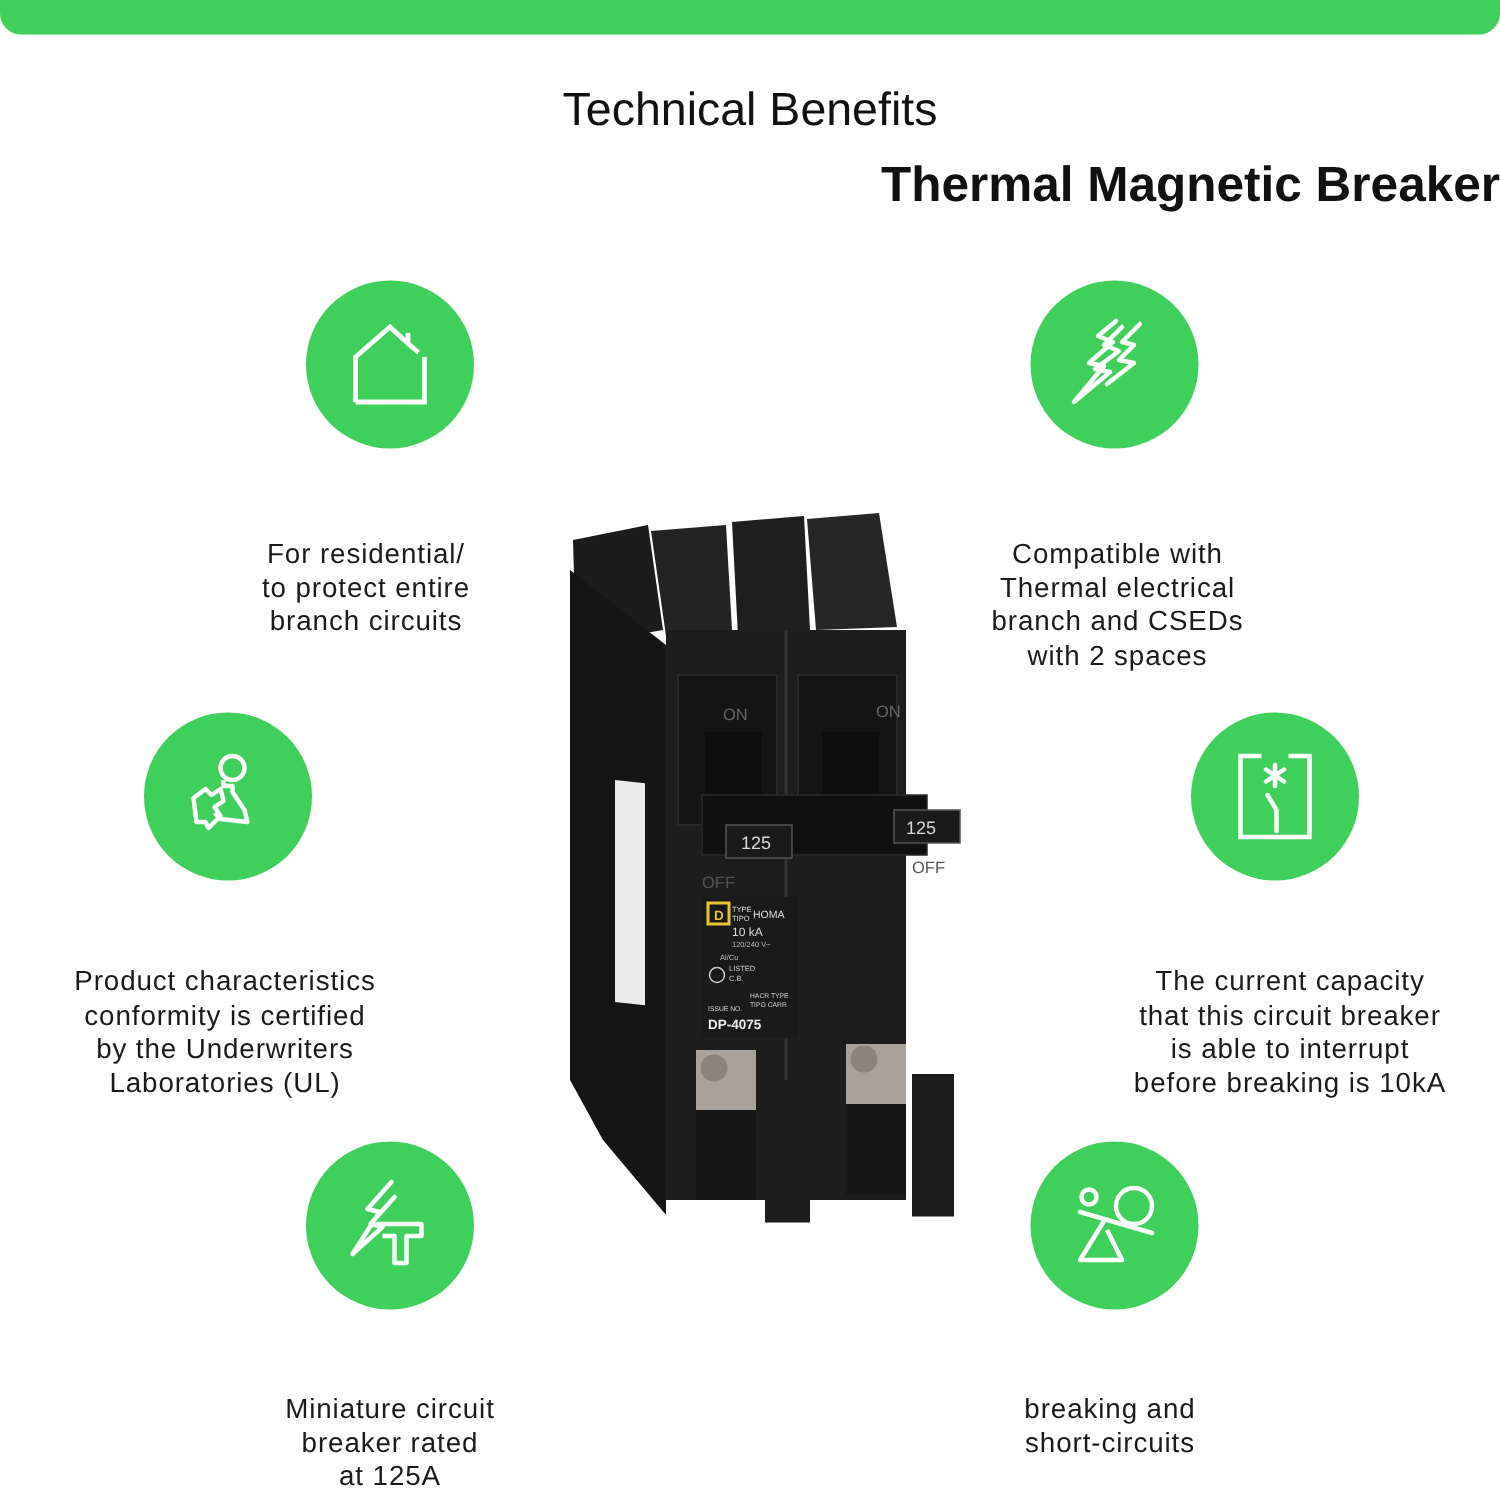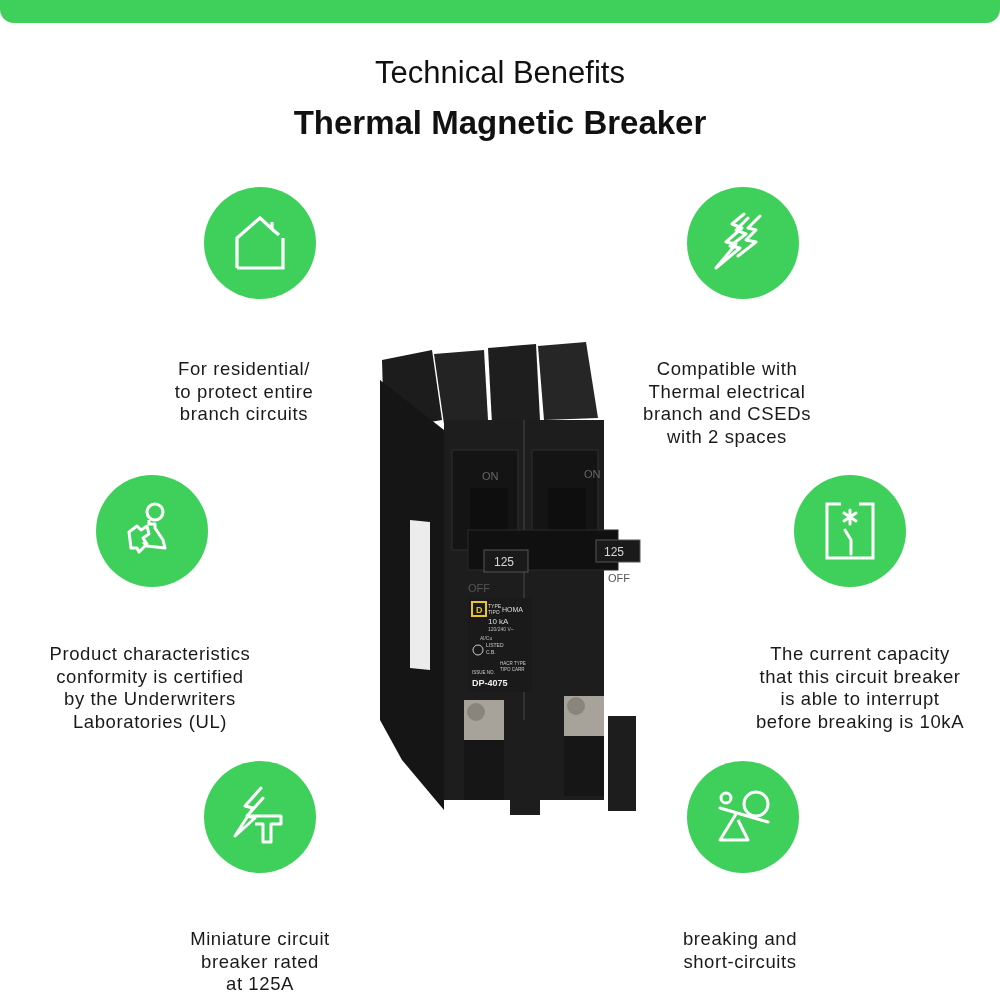--- a/index.html
+++ b/index.html
@@ -1,19 +1,19 @@
 <!DOCTYPE html>
 <html><head>
 <meta charset="utf-8">
 <style>
   html, body { margin:0; padding:0; background:#ffffff; }
   body { width:1000px; height:1000px; position:relative; overflow:hidden; font-family:"Liberation Sans", sans-serif; color:#1a1a1a; }
   .top-bar { position:absolute; left:0; top:0; width:1000px; height:23px; background:#3fcf5b; border-radius:0 0 14px 14px; }
   .title-1 { position:absolute; left:0; width:1000px; top:55px; text-align:center; font-size:31px; font-weight:400; color:#111; letter-spacing:0px; }
-  .title-2 { position:absolute; left:0; width:1000px; top:104px; text-align:center; font-size:33px; font-weight:700; color:#111; }
+  .title-2 { position:absolute; left:0; width:1000px; top:104px; text-align:right; font-size:33px; font-weight:700; color:#111; }
   .badge { position:absolute; width:112px; height:112px; border-radius:50%; background:#3fcf5b; display:flex; align-items:center; justify-content:center; }
   .badge svg { width:70px; height:70px; overflow:visible; }
   .caption { position:absolute; text-align:center; font-size:18.5px; line-height:22.5px; letter-spacing:0.6px; color:#1a1a1a; white-space:pre; }
   .caption span { display:block; }
   .product { position:absolute; left:372px; top:340px; width:270px; height:500px; }
 </style>
 </head>
 <body>
 
 <div class="top-bar"></div>
@@ -29,21 +29,21 @@
 <div class="caption" style="left:144px; top:313px; width:200px;">
   <span>For residential/</span><span>to protect entire</span><span>branch circuits</span>
 </div>
 
 <div class="badge" style="left:687px; top:187px;">
   <svg viewBox="0 0 70 70">
     <path d="M36 6 L24 16 L34 20 L18 34 L28 36 L8 60 L32 40 L22 38 L38 26 L28 22 L40 10" fill="none" stroke="#fff" stroke-width="3" stroke-linejoin="round" stroke-linecap="round"></path>
     <path d="M52 8 L40 20 L48 22 L38 32 L48 34 L30 48" fill="none" stroke="#fff" stroke-width="3" stroke-linejoin="round" stroke-linecap="round"></path>
   </svg>
 </div>
-<div class="caption" style="left:612px; top:313px; width:230px;">
+<div class="caption" style="left:630px; top:313px; width:230px;">
   <span>Compatible with</span><span>Thermal electrical</span><span>branch and CSEDs</span><span>with 2 spaces</span>
 </div>
 
 <div class="badge" style="left:96px; top:475px;">
   <svg viewBox="0 0 70 70">
     <circle cx="38" cy="16" r="8" fill="none" stroke="#fff" stroke-width="3"></circle>
     <path d="M32 24 L32 28 L38 28 L38 32 L46 44 L48 52 L30 50 L26 46" fill="none" stroke="#fff" stroke-width="3" stroke-linejoin="round"></path>
     <path d="M12 36 L20 30 L24 34 L30 30 L32 38 L26 42 L30 48 L22 56 L20 52 L14 52 Z" fill="none" stroke="#fff" stroke-width="3" stroke-linejoin="round"></path>
   </svg>
 </div>

